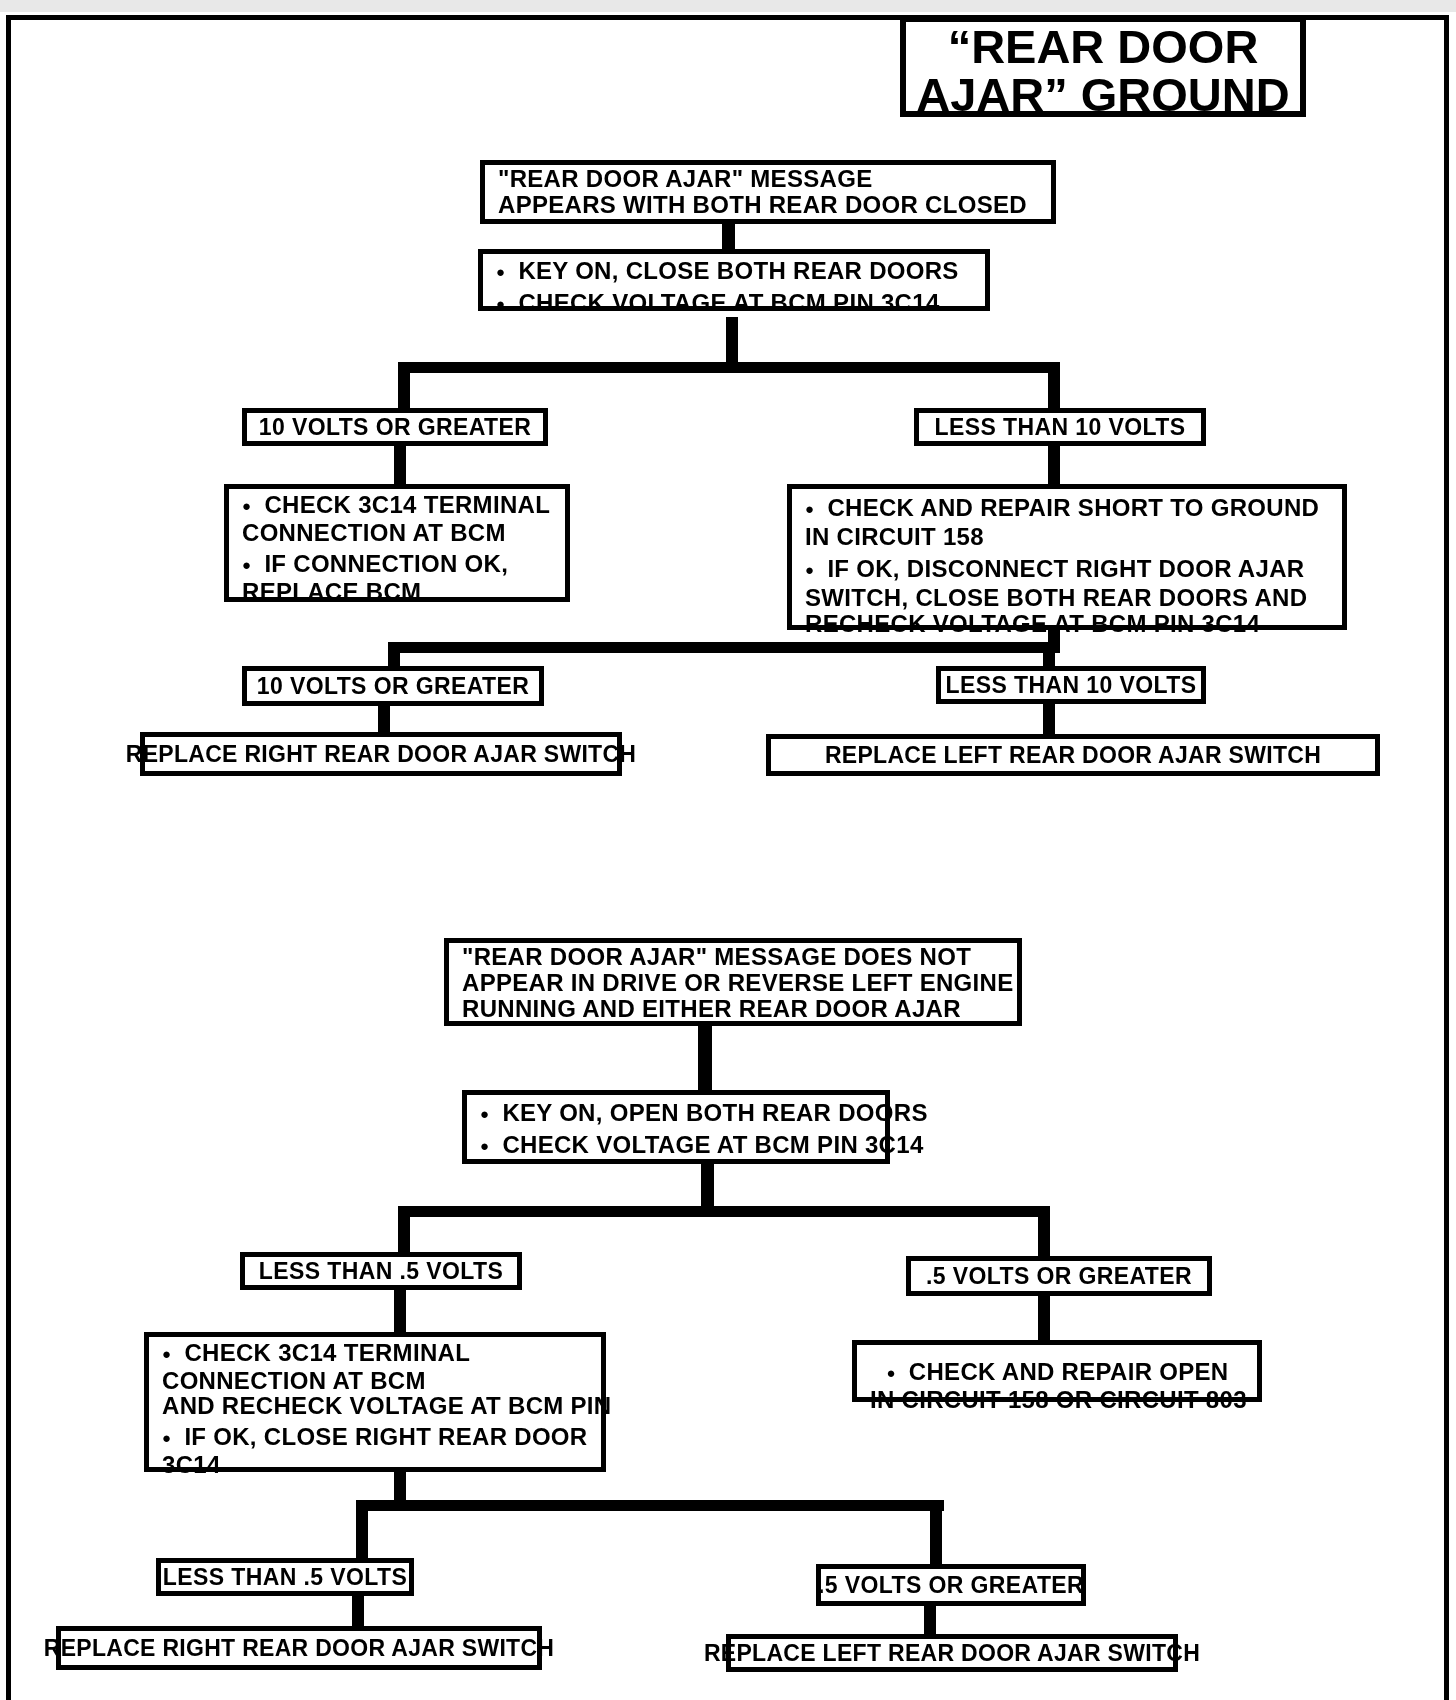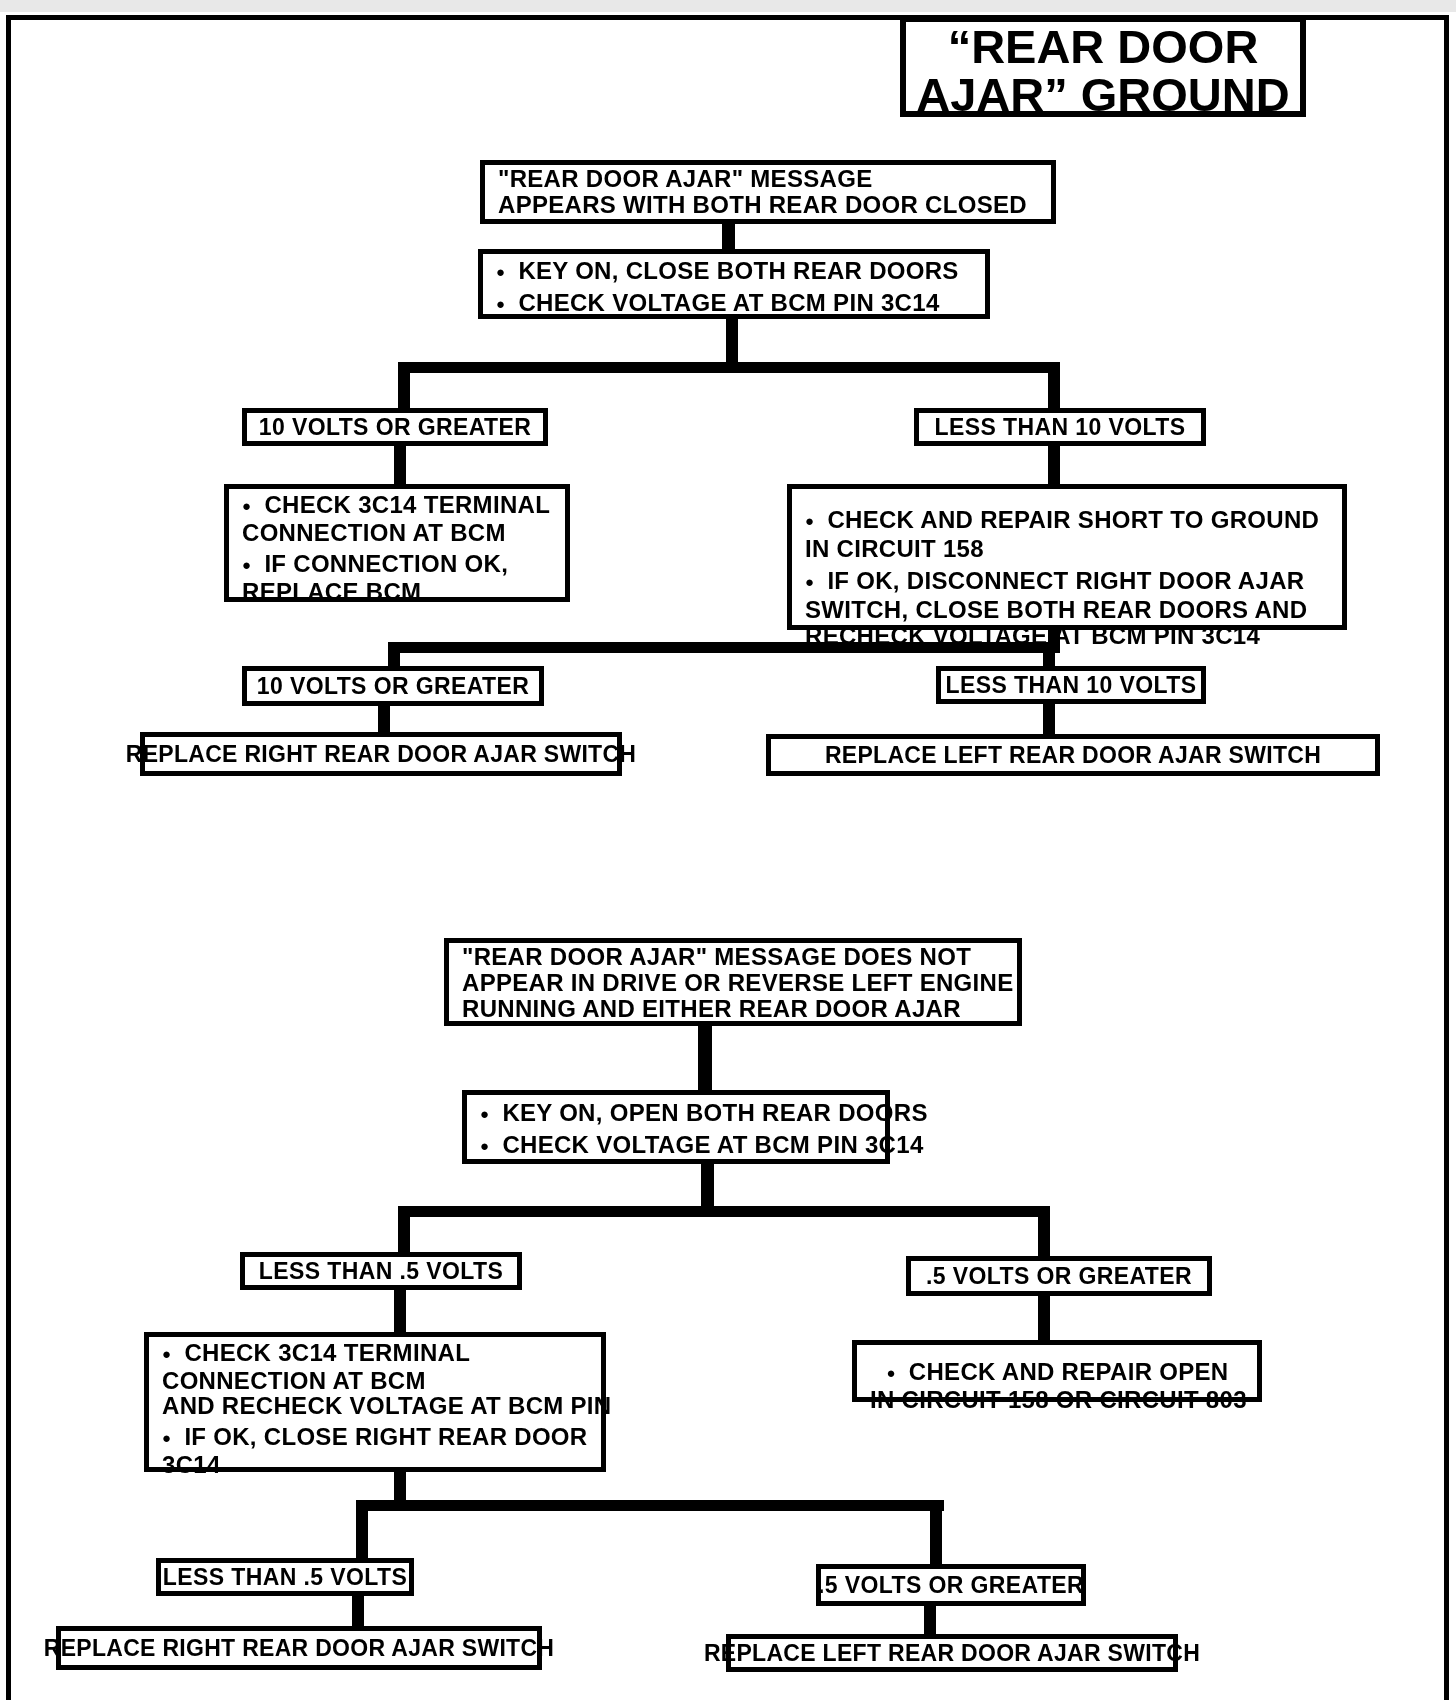--- a/index.html
+++ b/index.html
@@ -42,42 +42,42 @@
     <div>“REAR DOOR</div>
     <div>AJAR” GROUND</div>
   </div>
 
   <div class="box txt" style="left:480px; top:148px; width:576px; height:64px; --lh:26px;">
     <div class="ln">"REAR DOOR AJAR" MESSAGE</div>
     <div class="ln">APPEARS WITH BOTH REAR DOOR CLOSED</div>
   </div>
   <div class="conn" style="left:722px; top:210px; width:13px; height:30px;"></div>
 
-  <div class="box txt" style="left:478px; top:237px; width:512px; height:70px; --lh:29px; padding-top:2px;">
+  <div class="box txt" style="left:478px; top:237px; width:512px; height:62px; --lh:29px; padding-top:2px;">
     <div class="ln"><span class="blt">●</span><span>KEY ON, CLOSE BOTH REAR DOORS</span></div>
     <div class="ln"><span class="blt">●</span><span>CHECK VOLTAGE AT BCM PIN 3C14</span></div>
   </div>
   <div class="conn" style="left:726px; top:305px; width:12px; height:50px;"></div>
 
   <div class="conn" style="left:398px; top:350px; width:662px; height:11px;"></div>
   <div class="conn" style="left:398px; top:350px; width:12px; height:50px;"></div>
   <div class="conn" style="left:1048px; top:350px; width:12px; height:50px;"></div>
 
   <div class="box lbl" style="left:242px; top:396px; width:306px; height:38px;">10 VOLTS OR GREATER</div>
   <div class="conn" style="left:394px; top:432px; width:12px; height:44px;"></div>
   <div class="box txt" style="left:224px; top:472px; width:346px; height:118px; --lh:25px; padding-top:3px;">
     <div class="ln"><span class="blt">●</span><span>CHECK 3C14 TERMINAL</span></div>
     <div class="ln"><span>CONNECTION AT BCM</span></div>
     <div class="ln gap"><span class="blt">●</span><span>IF CONNECTION OK,</span></div>
     <div class="ln"><span>REPLACE BCM</span></div>
   </div>
 
   <div class="box lbl" style="left:914px; top:396px; width:292px; height:38px;">LESS THAN 10 VOLTS</div>
   <div class="conn" style="left:1048px; top:432px; width:12px; height:44px;"></div>
-  <div class="box txt" style="left:787px; top:472px; width:560px; height:146px; --lh:26px; padding-top:18px;">
+  <div class="box txt" style="left:787px; top:472px; width:560px; height:146px; --lh:26px; padding-top:6px;">
     <div class="ln"><span class="blt">●</span><span>CHECK AND REPAIR SHORT TO GROUND</span></div>
     <div class="ln"><span>IN CIRCUIT 158</span></div>
     <div class="ln gap"><span class="blt">●</span><span>IF OK, DISCONNECT RIGHT DOOR AJAR</span></div>
     <div class="ln"><span>SWITCH, CLOSE BOTH REAR DOORS AND</span></div>
     <div class="ln"><span>RECHECK VOLTAGE AT BCM PIN 3C14</span></div>
   </div>
 
   <div class="conn" style="left:1048px; top:614px; width:12px; height:22px;"></div>
   <div class="conn" style="left:388px; top:630px; width:672px; height:11px;"></div>
   <div class="conn" style="left:388px; top:630px; width:12px; height:28px;"></div>

